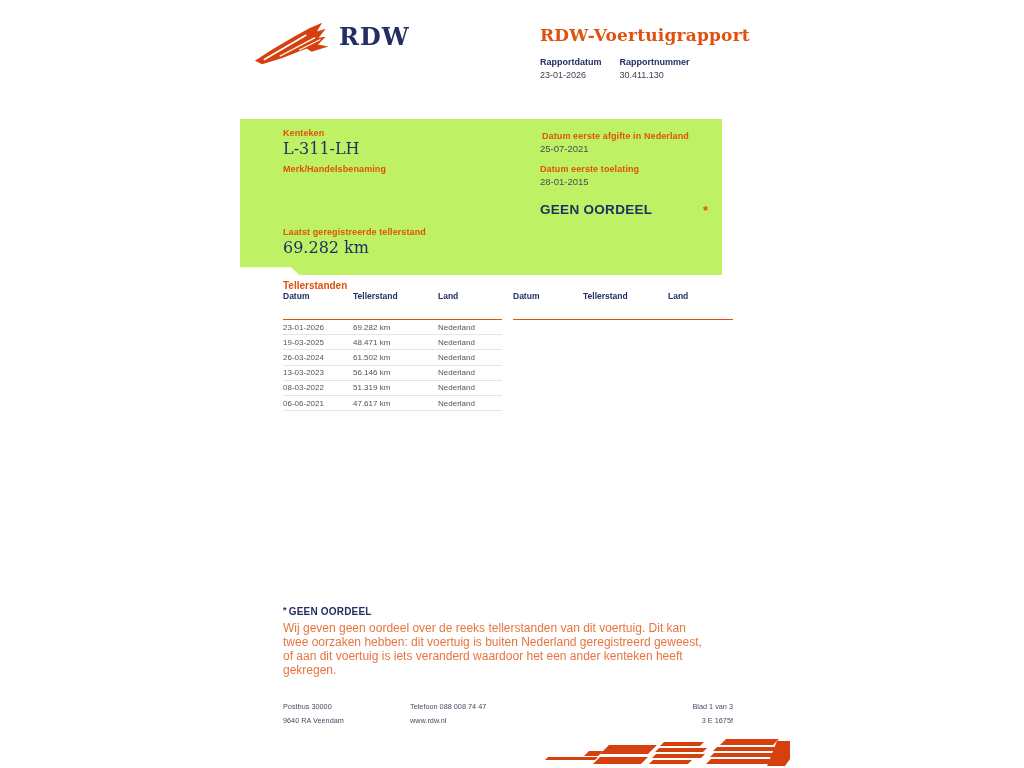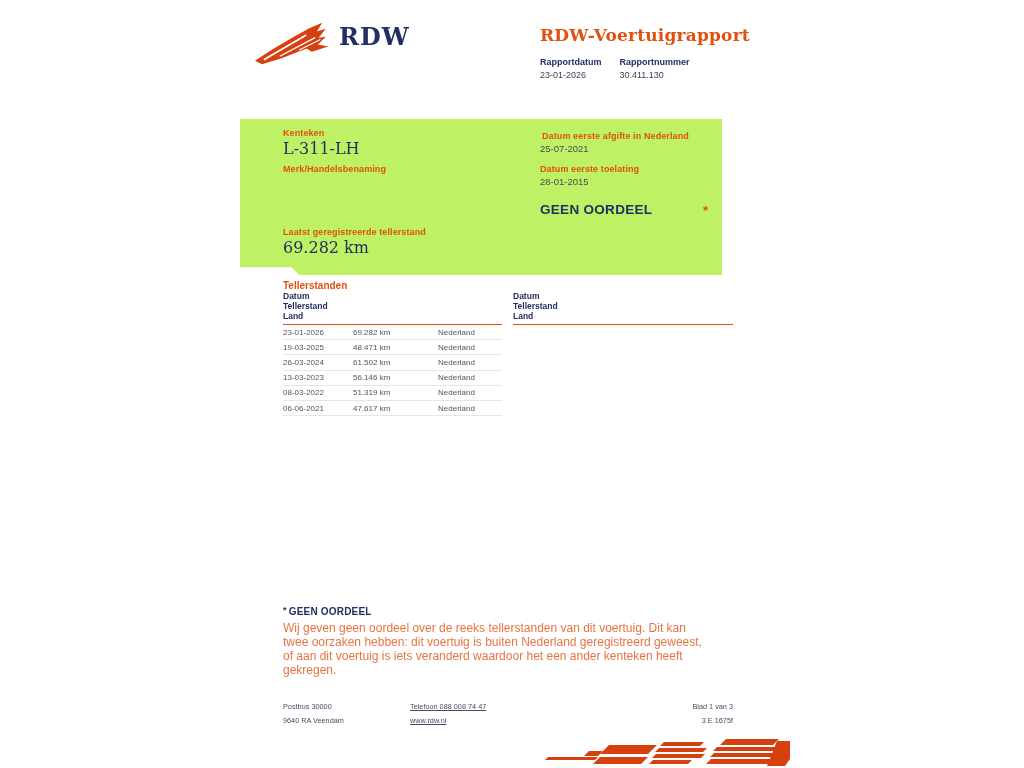--- a/index.html
+++ b/index.html
@@ -47,41 +47,41 @@
   .p-judg{left:300px;top:83px;font-size:13.5px;font-weight:700;color:#232e63;letter-spacing:.3px;}
   .p-star{left:463px;top:84px;font-size:13px;font-weight:700;color:#e0500f;}
 
   
   .section-title{left:283px;top:280px;font-size:10px;font-weight:700;color:#e0500f;}
   .mtable{top:291px;width:219px;}
   .mtable.left{left:283px;}
   .mtable.right{left:513px;width:220px;}
   .thead{
     display:flex;font-size:8.5px;font-weight:700;color:#232e63;
-    border-bottom:1.5px solid #e0500f;padding-bottom:3px;flex-direction:column;
+    border-bottom:1.5px solid #e0500f;padding-bottom:18px;
   }
   .trow{
     display:flex;font-size:8px;color:#53535e;align-items:center;
     height:14.2px;border-bottom:1px solid #e7e5e5;
   }
   .c-datum{width:70px;}
   .c-teller{width:85px;}
   .c-land{flex:1;}
 
   
   .fn-title{left:283px;top:605px;font-size:10px;font-weight:700;color:#232e63;letter-spacing:.2px;}
   .fn-mark{font-size:9px;vertical-align:2px;margin-right:2px;}
   .fn-body{
     left:283px;top:621px;width:422px;font-size:12px;line-height:14px;color:#e87441;
   }
 
   
   .foot{font-size:7.3px;color:#4b4b63;line-height:14px;}
   .foot-left{left:283px;top:700px;}
-  .foot-mid{left:410px;top:700px;text-decoration:underline;}
+  .foot-mid{left:410px;top:700px;}
   .foot-right{right:291px;top:700px;text-align:right;}
 
   
   .wing-bottom{left:545px;top:737px;width:245px;height:31px;}
 </style>
 </head>
 <body>
 
 <div class="abs logo-wrap">
   <svg class="logo-bird" viewBox="0 0 90 52">

